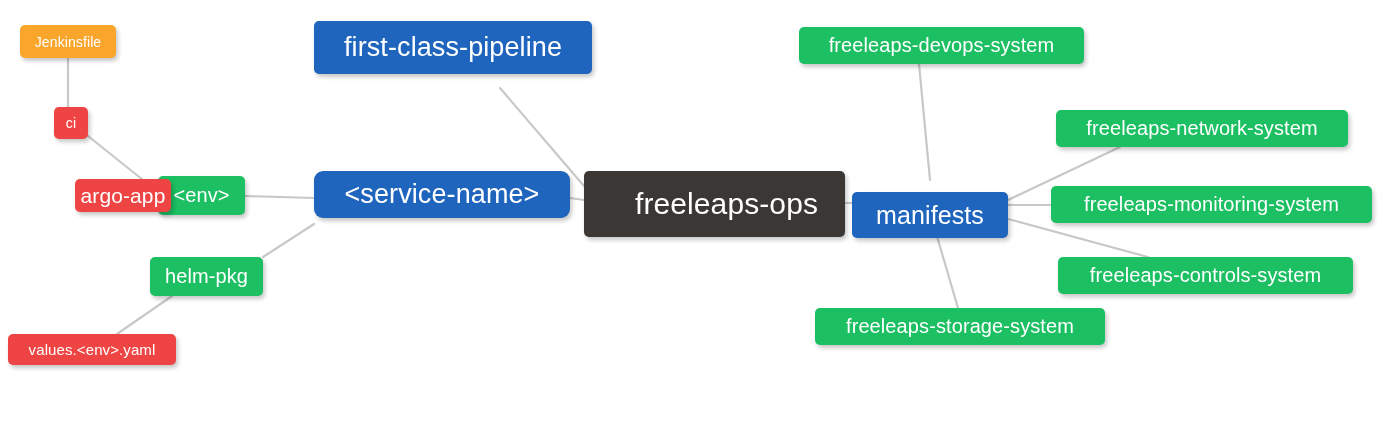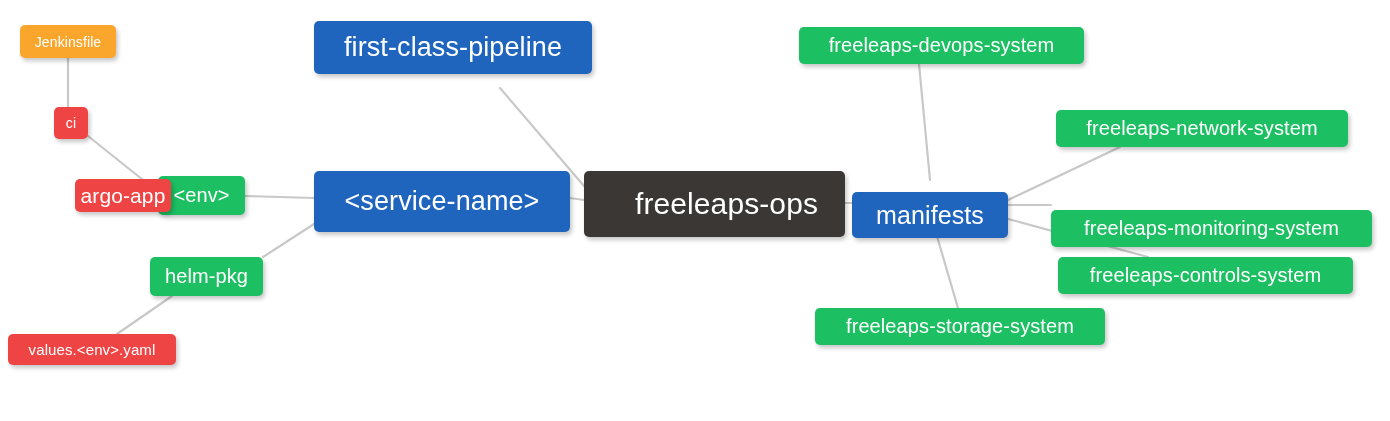--- a/index.html
+++ b/index.html
@@ -59,27 +59,27 @@
       <line x1="172" y1="296" x2="117" y2="334" stroke="#c8c8c8" stroke-width="2.2" stroke-linecap="round"></line>
       <line x1="930" y1="180" x2="919" y2="64" stroke="#c8c8c8" stroke-width="2.2" stroke-linecap="round"></line>
       <line x1="1008" y1="200" x2="1120" y2="147" stroke="#c8c8c8" stroke-width="2.2" stroke-linecap="round"></line>
       <line x1="1008" y1="205" x2="1051" y2="205" stroke="#c8c8c8" stroke-width="2.2" stroke-linecap="round"></line>
       <line x1="1008" y1="219" x2="1148" y2="257" stroke="#c8c8c8" stroke-width="2.2" stroke-linecap="round"></line>
       <line x1="934" y1="226" x2="958" y2="308" stroke="#c8c8c8" stroke-width="2.2" stroke-linecap="round"></line>
     </svg>
   <div id="node-layer">
       <div class="node n-root" style="left: 584px; top: 171px; width: 261px; height: 66px; font-size: 30px; padding-left: 24px;">freeleaps-ops</div>
       <div class="node n-blue" style="left: 314px; top: 21px; width: 278px; height: 53px; font-size: 27px;">first-class-pipeline</div>
-      <div class="node n-blue" style="left: 314px; top: 171px; width: 256px; height: 61px; font-size: 27px;">&lt;service-name&gt;</div>
+      <div class="node n-blue" style="left: 314px; top: 171px; width: 256px; height: 47px; font-size: 27px; border-radius: 9px;">&lt;service-name&gt;</div>
       <div class="node n-blue" style="left: 852px; top: 192px; width: 156px; height: 46px; font-size: 25px;">manifests</div>
       <div class="node n-green" style="left: 158px; top: 176px; width: 87px; height: 39px; font-size: 20px;">&lt;env&gt;</div>
       <div class="node n-green" style="left: 150px; top: 257px; width: 113px; height: 39px; font-size: 20px;">helm-pkg</div>
       <div class="node n-orange" style="left: 20px; top: 25px; width: 96px; height: 33px; font-size: 14px; text-align: center;">Jenkinsfile</div>
       <div class="node n-red" style="left: 54px; top: 107px; width: 34px; height: 32px; font-size: 14px;">ci</div>
       <div class="node n-red" style="left: 31px; top: 179px; width: 96px; height: 33px; font-size: 21px; margin-left: 44px;">argo-app</div>
       <div class="node n-red" style="left: 8px; top: 334px; width: 168px; height: 31px; font-size: 15px;">values.&lt;env&gt;.yaml</div>
       <div class="node n-green" style="left: 799px; top: 27px; width: 285px; height: 37px; font-size: 20px;">freeleaps-devops-system</div>
       <div class="node n-green" style="left: 1056px; top: 110px; width: 292px; height: 37px; font-size: 20px;">freeleaps-network-system</div>
-      <div class="node n-green" style="left: 1051px; top: 186px; width: 321px; height: 37px; font-size: 20px; margin-top: 24px;">freeleaps-monitoring-system</div>
+      <div class="node n-green" style="left: 1051px; top: 186px; width: 321px; height: 37px; font-size: 20px;">freeleaps-monitoring-system</div>
       <div class="node n-green" style="left: 1058px; top: 257px; width: 295px; height: 37px; font-size: 20px;">freeleaps-controls-system</div>
       <div class="node n-green" style="left: 815px; top: 308px; width: 290px; height: 37px; font-size: 20px;">freeleaps-storage-system</div>
     </div>
 </div>
 
 </body></html>

